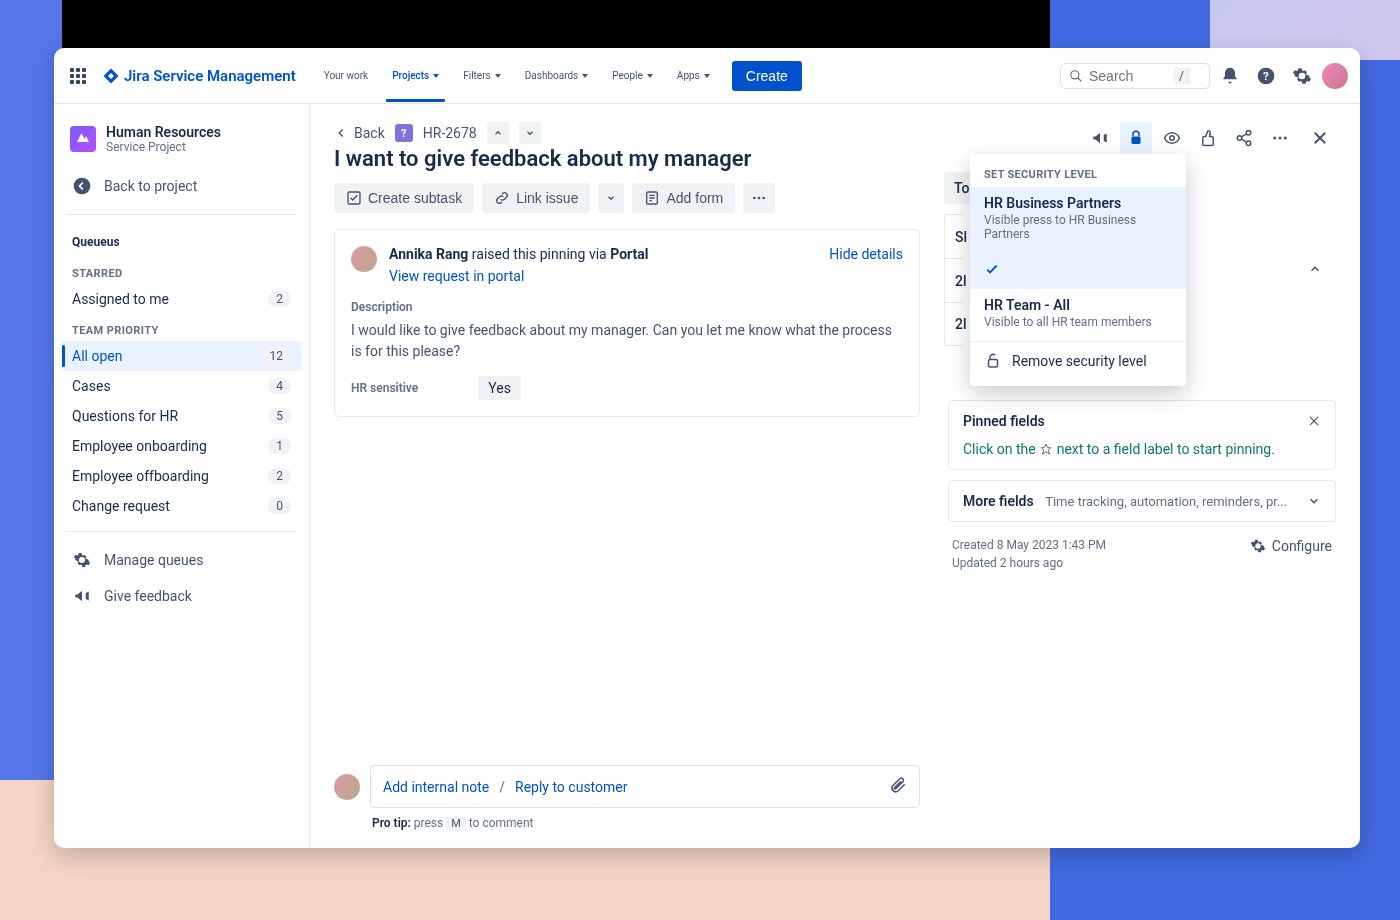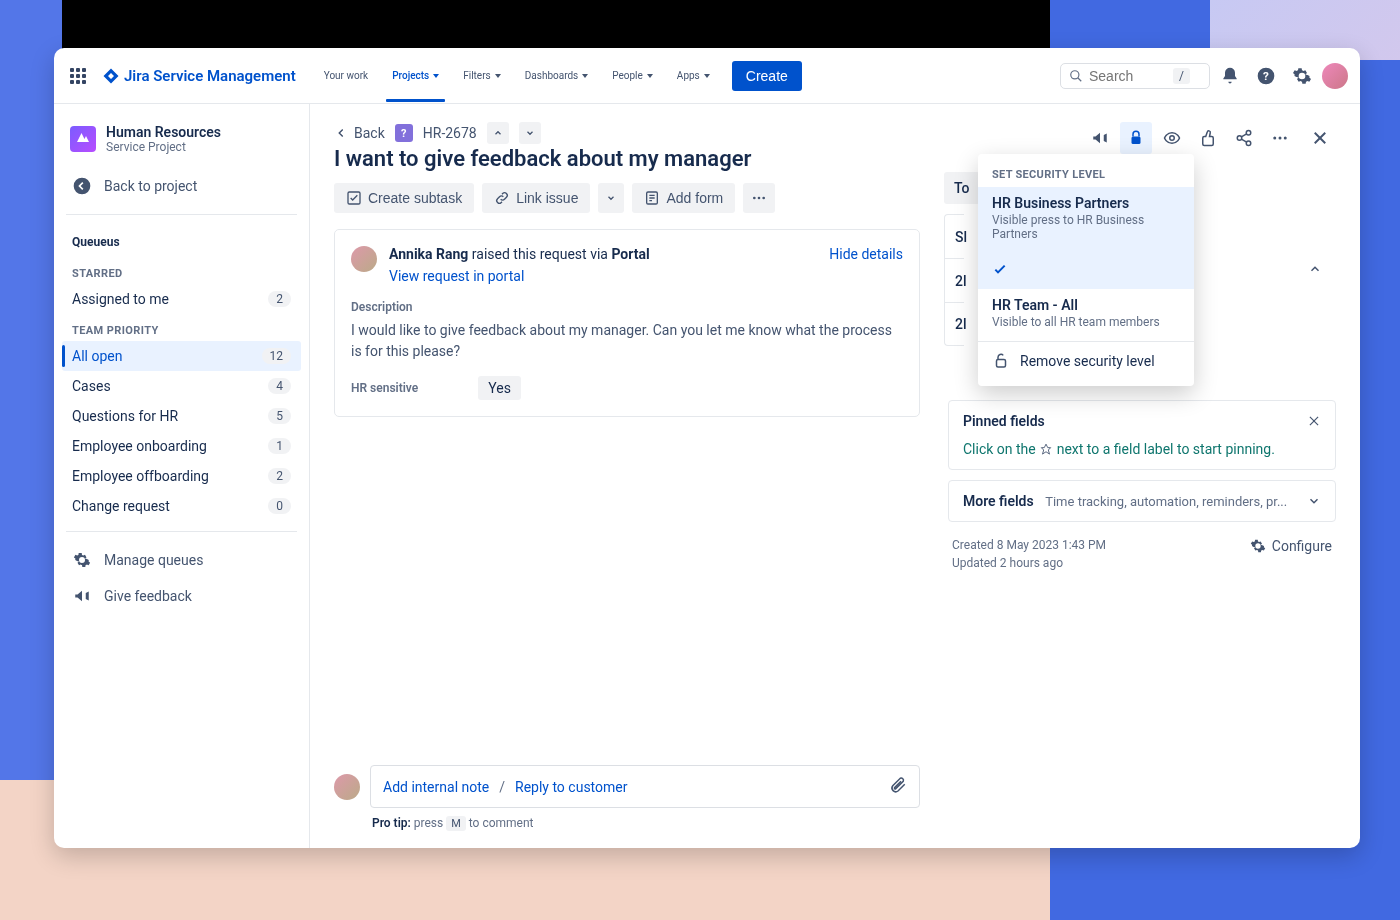--- a/index.html
+++ b/index.html
@@ -78,21 +78,21 @@
 .tool-row { display: flex; gap: 4px; justify-content: flex-end; align-items: center; margin-bottom: 14px; }
 .tool-ic { width: 32px; height: 32px; display: flex; align-items: center; justify-content: center; color: #44546F; cursor: pointer; border-radius: 3px; }
 .tool-ic.active { background: #e9f2ff; color: #0052CC; }
 .tool-ic svg { width: 18px; height: 18px; }
 .panel { border: 1px solid #e5e8ec; border-radius: 4px; margin-bottom: 10px; }
 .panel-h { padding: 12px 14px; display: flex; align-items: center; justify-content: space-between; font-weight: 600; font-size: 14px; color: #172B4D; cursor: pointer; }
 .panel-body { padding: 0 14px 12px; font-size: 14px; color: #0f766e; }
 .pin-ic { display: inline-block; width: 14px; height: 14px; vertical-align: middle; }
 .meta { font-size: 12px; color: #626F86; padding: 6px 4px; display: flex; justify-content: space-between; align-items: flex-start; }
 .configure { display: flex; align-items: center; gap: 6px; color: #44546F; font-size: 14px; cursor: pointer; }
-.security-dd { position: absolute; top: 50px; left: 26px; width: 216px; background: #fff; border-radius: 4px; box-shadow: 0 8px 24px rgba(0,0,0,0.2); z-index: 10; padding: 6px 0; margin-left: 8px; }
+.security-dd { position: absolute; top: 50px; left: 26px; width: 216px; background: #fff; border-radius: 4px; box-shadow: 0 8px 24px rgba(0,0,0,0.2); z-index: 10; padding: 6px 0; }
 .dd-head { font-size: 11px; font-weight: 700; color: #626F86; letter-spacing: 0.3px; padding: 8px 14px 6px; }
 .dd-item { padding: 8px 14px; cursor: pointer; display: flex; align-items: flex-start; justify-content: space-between; gap: 20px; flex-direction: column; }
 .dd-item.sel { background: #e9f2ff; }
 .dd-name { font-weight: 600; font-size: 14px; color: #172B4D; }
 .dd-sub { font-size: 12px; color: #626F86; margin-top: 2px; }
 .dd-check { color: #0052CC; font-size: 16px; }
 .dd-remove { display: flex; align-items: center; gap: 10px; padding: 10px 14px; border-top: 1px solid #e5e8ec; cursor: pointer; font-size: 14px; color: #172B4D; margin-top: 4px; }
 .todo-btn { position: absolute; top: 68px; left: 0; height: 32px; padding: 0 10px; display: flex; align-items: center; background: #f1f2f4; border-radius: 3px; font-size: 14px; font-weight: 500; color: #172B4D; }
 .panel-stack { position: absolute; top: 110px; left: 0; width: 20px; }
 .panel-row { height: 44px; border-top: 1px solid #e5e8ec; border-left: 1px solid #e5e8ec; display: flex; align-items: center; padding-left: 10px; font-size: 14px; color: #172B4D; font-weight: 500; background: #fff; }
@@ -314,21 +314,21 @@
                   <circle cx="5" cy="12" r="2" fill="#44546F"></circle>
                   <circle cx="12" cy="12" r="2" fill="#44546F"></circle>
                   <circle cx="19" cy="12" r="2" fill="#44546F"></circle>
                 </svg>
             </button>
           </div>
           <div class="card">
             <div class="req-row">
               <div class="req-av"></div>
               <div class="req-text">
-                <strong>Annika Rang</strong><span> raised this request via </span><strong>Portal</strong>
+                <strong>Annika Rang</strong><span> raised this pinning via </span><strong>Portal</strong>
                 <a class="view-link">View request in portal</a>
               </div>
               <a class="hide-link">Hide details</a>
             </div>
             <div class="field-label">Description</div>
             <div class="desc-text">I would like to give feedback about my manager. Can you let me know what the process is for this please?</div>
             <div class="field-row">
               <span class="field-key">HR sensitive</span>
               <span class="field-val">Yes</span>
             </div>

